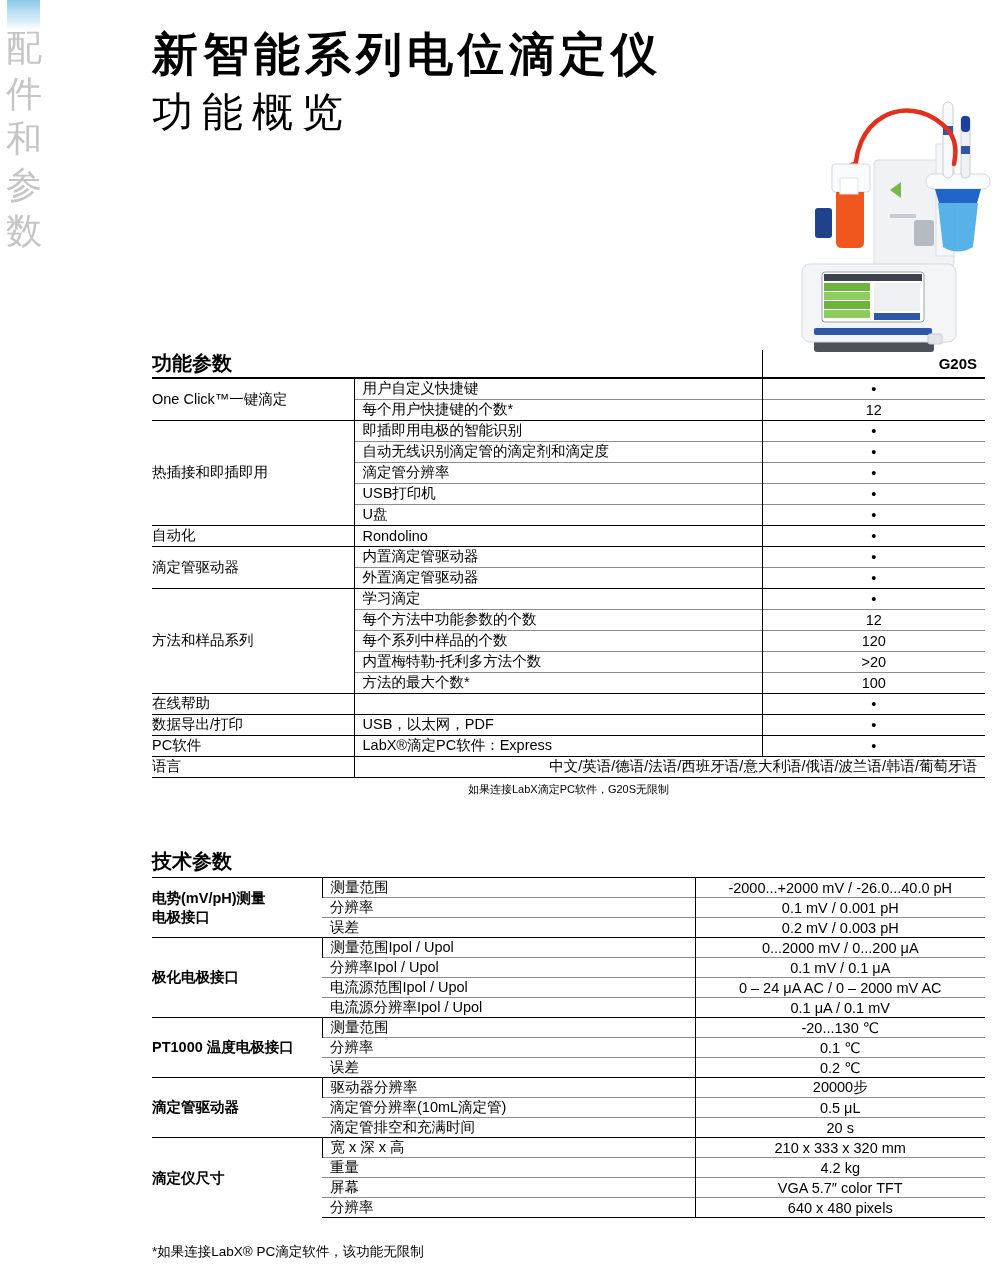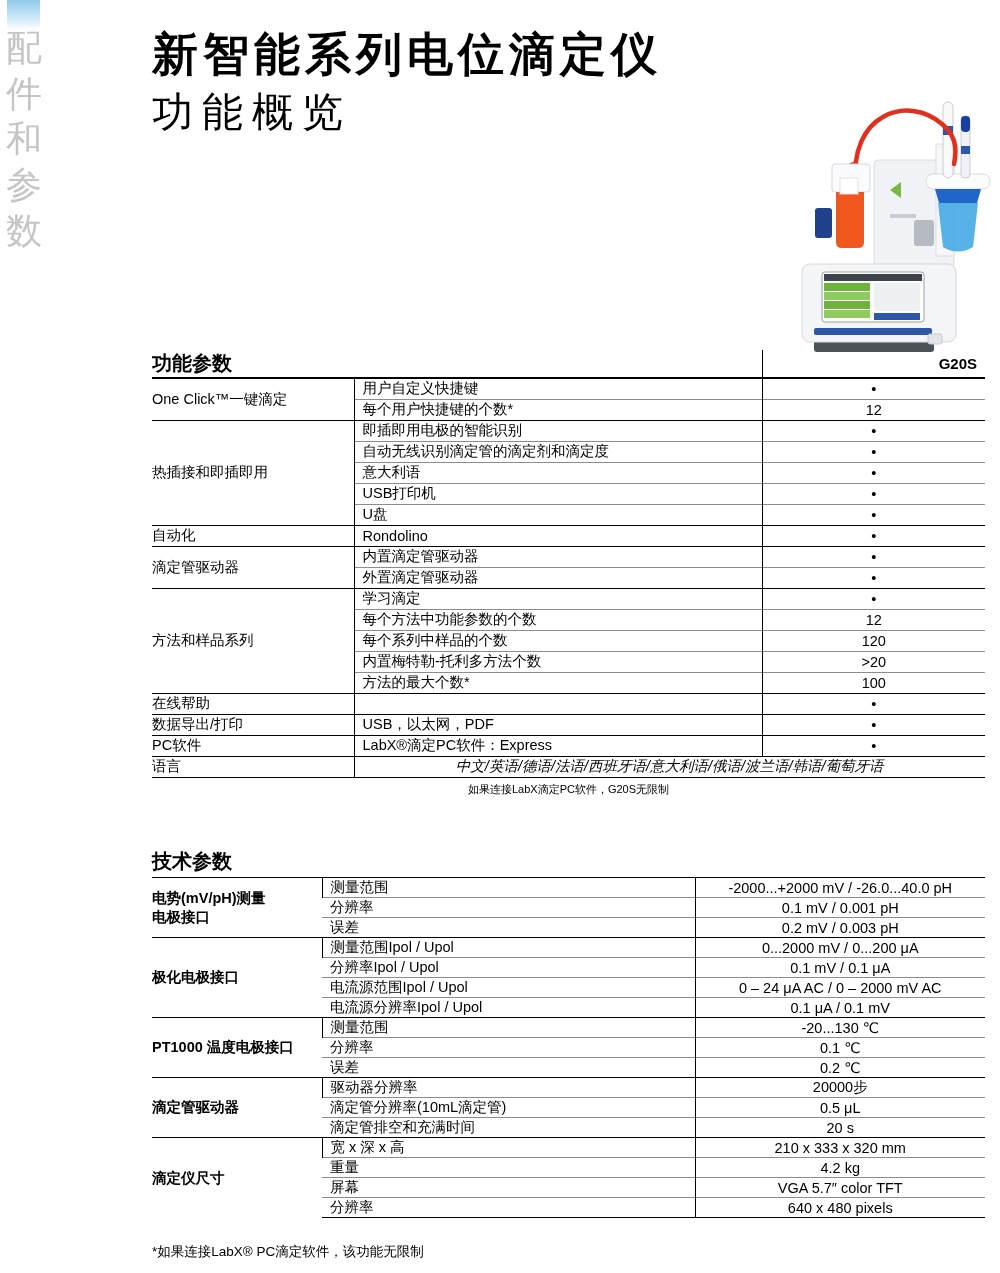--- a/index.html
+++ b/index.html
@@ -32,21 +32,21 @@
   .func { position:absolute; left:152px; top:350px; width:833px; }
   .t1 td { height:21px; }
   .t1 .head th { border-bottom:2px solid #000; height:27px; }
   .t1 .head .ttl { text-align:left; padding-left:0; }
   .t1 .head .model { border-left:1px solid #000; text-align:right; font-weight:bold; font-size:15px; }
   .t1 .lbl { border-right:1px solid #000; padding-left:0; }
   .t1 .val { border-left:1px solid #000; text-align:center; }
   .t1 tr.g td { border-top:1.5px solid #000; }
   .t1 tr:not(.g) td.desc, .t1 tr:not(.g) td.val { border-top:1px solid #8c8c8c; }
   .t1 tr.last td { border-bottom:1px solid #000; }
-  .t1 .lang { text-align:center;font-style:italic; }
+  .t1 .lang { text-align:right; }
   .note { font-size:11px; padding-top:4px;text-align:center; }
 
   
   .tech { position:absolute; left:152px; top:848px; width:833px; }
   .tech .sec-title { margin-bottom:2px; }
   .t2 td { height:20px; }
   .t2 .lbl { font-weight:bold; padding-left:0; white-space:pre-line; line-height:1.25; }
   .t2 .val { border-left:1px solid #000; text-align:center; }
   .t2 tr.g td { border-top:1.5px solid #000; }
   .t2 tr:not(.g) td.desc, .t2 tr:not(.g) td.val { border-top:1px solid #8c8c8c; }
@@ -141,21 +141,21 @@
       <tr class="g">
         <td class="lbl" rowspan="5">热插接和即插即用</td>
         <td class="desc">即插即用电极的智能识别</td>
         <td class="val">•</td>
       </tr>
       <tr>
         <td class="desc">自动无线识别滴定管的滴定剂和滴定度</td>
         <td class="val">•</td>
       </tr>
       <tr>
-        <td class="desc">意大利语</td>
+        <td class="desc">滴定管分辨率</td>
         <td class="val">•</td>
       </tr>
       <tr>
         <td class="desc">USB打印机</td>
         <td class="val">•</td>
       </tr>
       <tr>
         <td class="desc">U盘</td>
         <td class="val">•</td>
       </tr>

